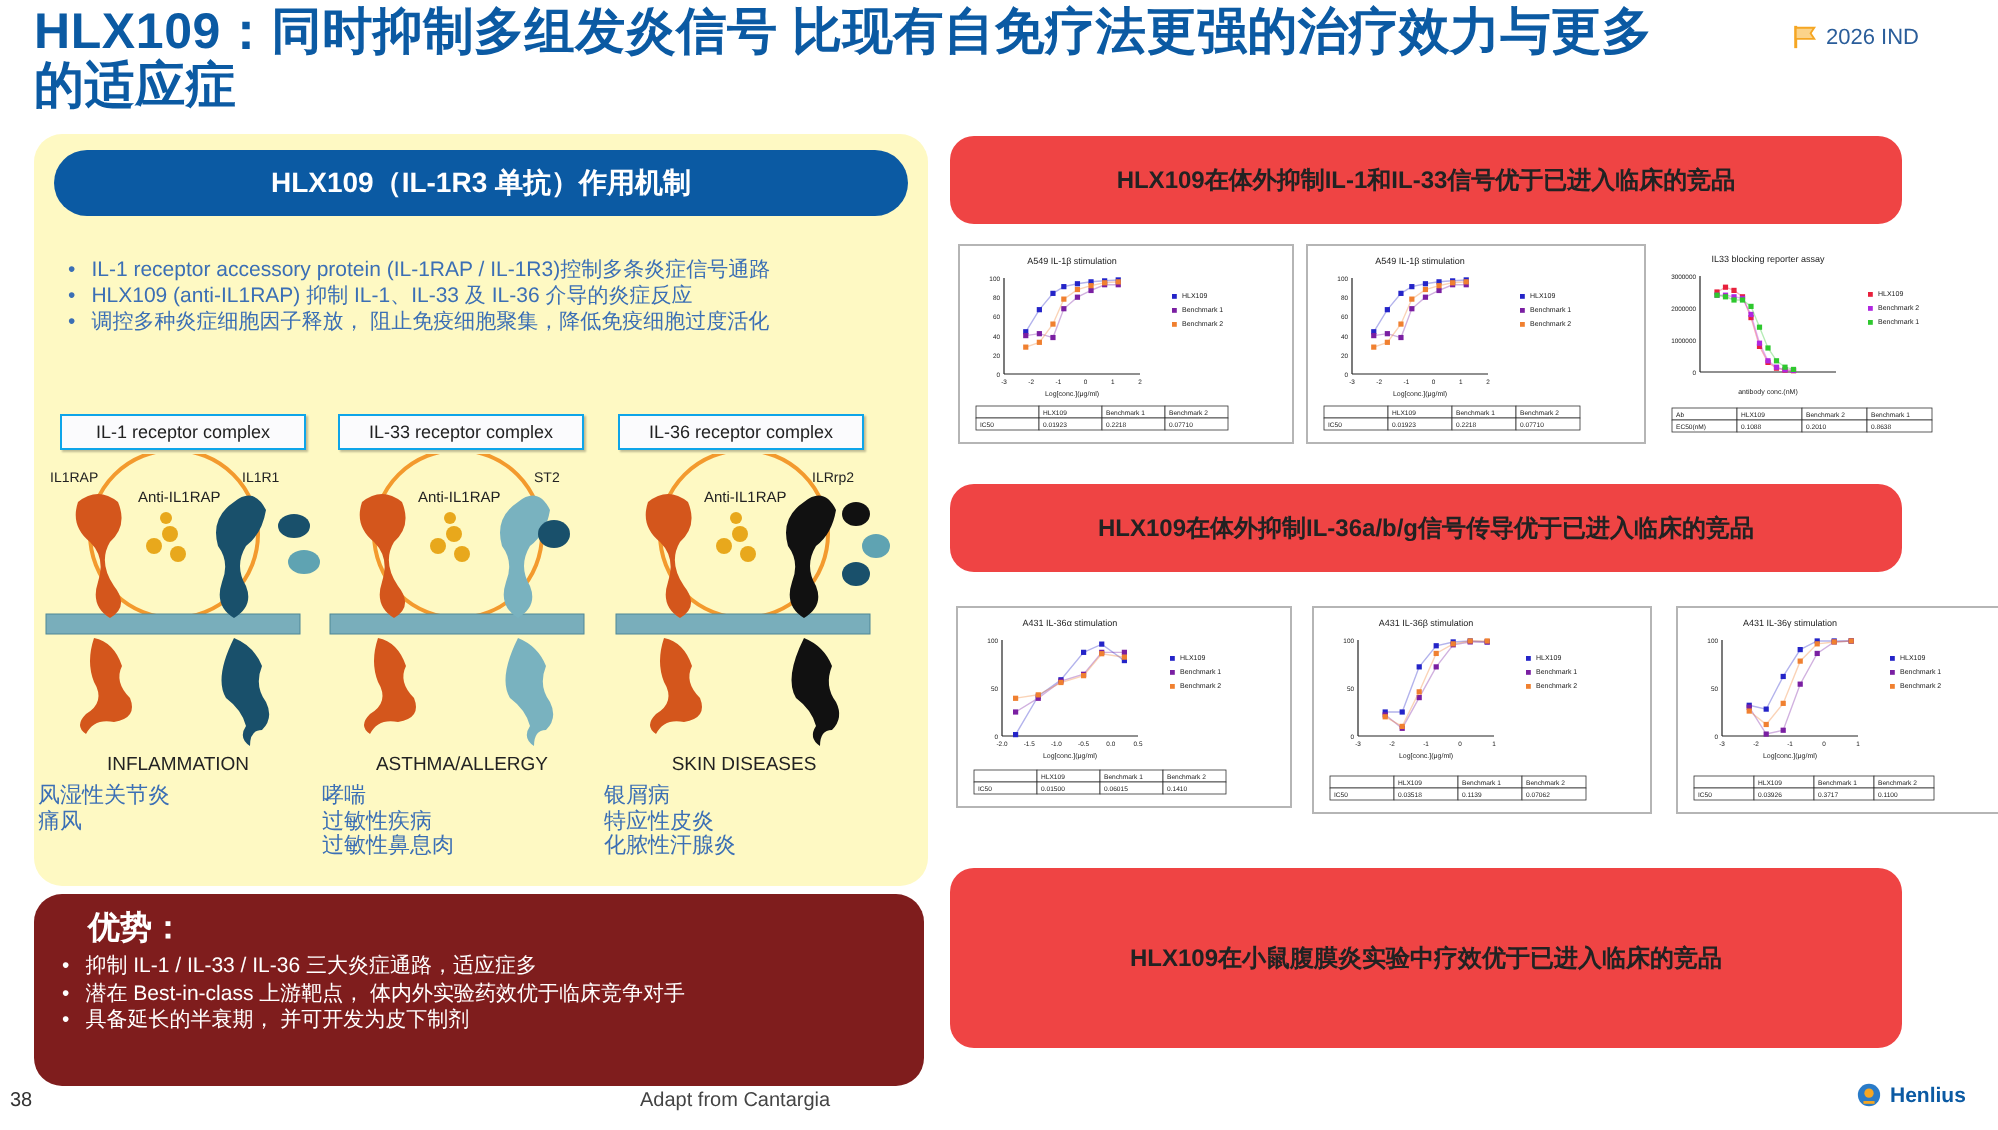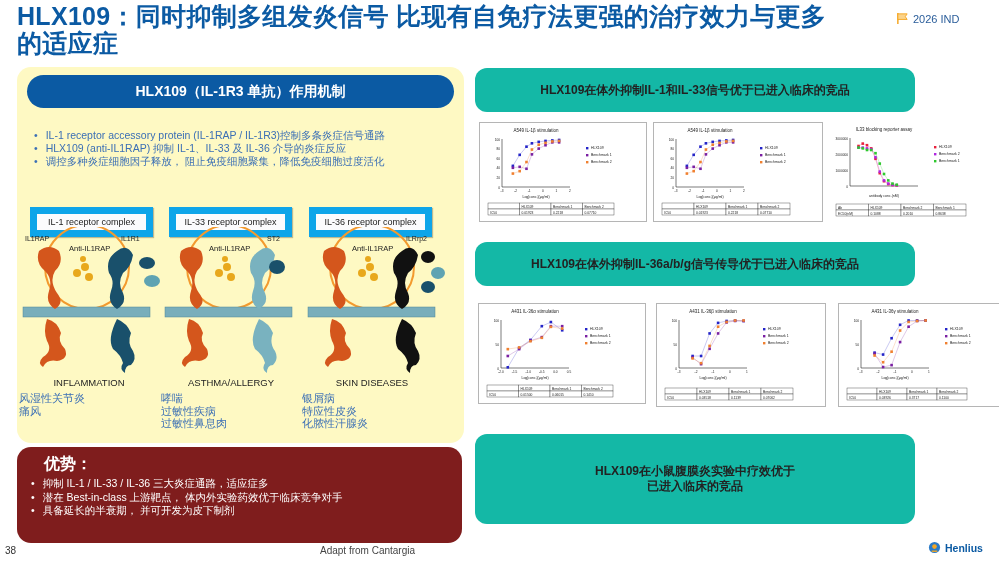--- a/index.html
+++ b/index.html
@@ -9,33 +9,33 @@
   .title { position: absolute; left: 17px; top: 3px; width: 830px; font-size: 25px; line-height: 27px; font-weight: bold; color: #0b5aa3; letter-spacing: 0.3px; }
   .badge { position: absolute; left: 896px; top: 12px; display: flex; align-items: center; gap: 4px; font-size: 11px; color: #2a5d9a; }
   .badge svg { width: 13px; height: 13px; }
 
   
   .left-panel { position: absolute; left: 17px; top: 67px; width: 447px; height: 376px; background: #fef9c3; border-radius: 14px; }
   .mech-header { position: absolute; left: 10px; top: 8px; width: 427px; height: 33px; background: #0b5aa3; border-radius: 17px; color: #fff; font-weight: bold; font-size: 14px; display: flex; align-items: center; justify-content: center; }
   .mech-bullets { position: absolute; left: 17px; top: 62px; list-style: none; font-size: 10.5px; line-height: 13px; color: #3b6fb5; }
   .mech-bullets li::before { content: "•"; color: #3b6fb5; margin-right: 8px; }
 
-  .complex-box { position: absolute; top: 140px; height: 30px; width: 123px; border: 7px solid #0ea5e9; background: #fbfbfd; font-size: 9px; display: flex; align-items: center; justify-content: center; color: #222; box-shadow: 1px 1px 1px rgba(0,0,0,0.25); }
+  .complex-box { position: absolute; top: 140px; height: 18px; width: 123px; border: 1px solid #0ea5e9; background: #fbfbfd; font-size: 9px; display: flex; align-items: center; justify-content: center; color: #222; box-shadow: 1px 1px 1px rgba(0,0,0,0.25); }
   .diagram { position: absolute; top: 160px; width: 145px; height: 150px; }
   .disease-name { position: absolute; top: 310px; font-size: 9.5px; color: #222; text-align: center; width: 140px; }
   .disease-list { position: absolute; top: 325px; font-size: 11px; line-height: 12.5px; color: #3b6fb5; text-align: left; width: 140px; }
 
   
   .adv-panel { position: absolute; left: 17px; top: 447px; width: 445px; height: 96px; background: #7f1d1d; border-radius: 14px; color: #fff; }
   .adv-title { position: absolute; left: 27px; top: 7px; font-size: 16px; font-weight: bold; }
   .adv-list { position: absolute; left: 14px; top: 30px; list-style: none; font-size: 10.5px; line-height: 13.5px; }
   .adv-list li::before { content: "•"; margin-right: 8px; }
 
   
-  .r-header { position: absolute; left: 475px; width: 440px; background: #14b8a6; border-radius: 12px; display: flex; align-items: center; justify-content: center; text-align: center; font-weight: bold; font-size: 12px; color: #222; line-height: 15px; }
+  .r-header { position: absolute; left: 475px; width: 476px; background: #ef4444; border-radius: 12px; display: flex; align-items: center; justify-content: center; text-align: center; font-weight: bold; font-size: 12px; color: #222; line-height: 15px; }
   .chart { position: absolute; background: #fff; border: 1px solid #b5b5b5; }
   .chart svg { display: block; }
 
   .footer-num { position: absolute; left: 5px; top: 545px; font-size: 10px; color: #333; }
   .footer-src { position: absolute; left: 320px; top: 545px; font-size: 10px; color: #444; }
   .footer-copy { position: absolute; left: 460px; top: 546px; font-size: 10px; color: #999; margin-top: 28px; }
   .logo { position: absolute; left: 928px; top: 541px; display: flex; align-items: center; gap: 4px; font-size: 10.5px; font-weight: bold; color: #0b5aa3; }
 </style>
 </head>
 <body>
@@ -526,21 +526,21 @@
       <text x="10" y="94.5" font-size="3.3" text-anchor="start" fill="#222" font-family="Liberation Sans, sans-serif" font-weight="normal">IC50</text>
       <rect x="38" y="90" width="30" height="6" fill="#fff" stroke="#333" stroke-width="0.4"></rect>
       <text x="40" y="94.5" font-size="3.3" text-anchor="start" fill="#222" font-family="Liberation Sans, sans-serif" font-weight="normal">0.03926</text>
       <rect x="68" y="90" width="30" height="6" fill="#fff" stroke="#333" stroke-width="0.4"></rect>
       <text x="70" y="94.5" font-size="3.3" text-anchor="start" fill="#222" font-family="Liberation Sans, sans-serif" font-weight="normal">0.3717</text>
       <rect x="98" y="90" width="30" height="6" fill="#fff" stroke="#333" stroke-width="0.4"></rect>
       <text x="100" y="94.5" font-size="3.3" text-anchor="start" fill="#222" font-family="Liberation Sans, sans-serif" font-weight="normal">0.1100</text>
     </svg>
   </div>
 
-<div class="r-header" style="top:434px;height:90px;flex-direction:column;">
+<div class="r-header" style="top:434px;height:90px;">
   <div>HLX109在小鼠腹膜炎实验中疗效优于</div>
   <div>已进入临床的竞品</div>
 </div>
 
 <div class="footer-num">38</div>
 <div class="footer-src">Adapt from Cantargia</div>
 <div class="footer-copy">© 2026 Henlius.</div>
 <div class="logo">
   <svg width="13" height="13" viewBox="0 0 14 14">
       <circle cx="7" cy="7" r="6" fill="#2a7bc8"></circle>

